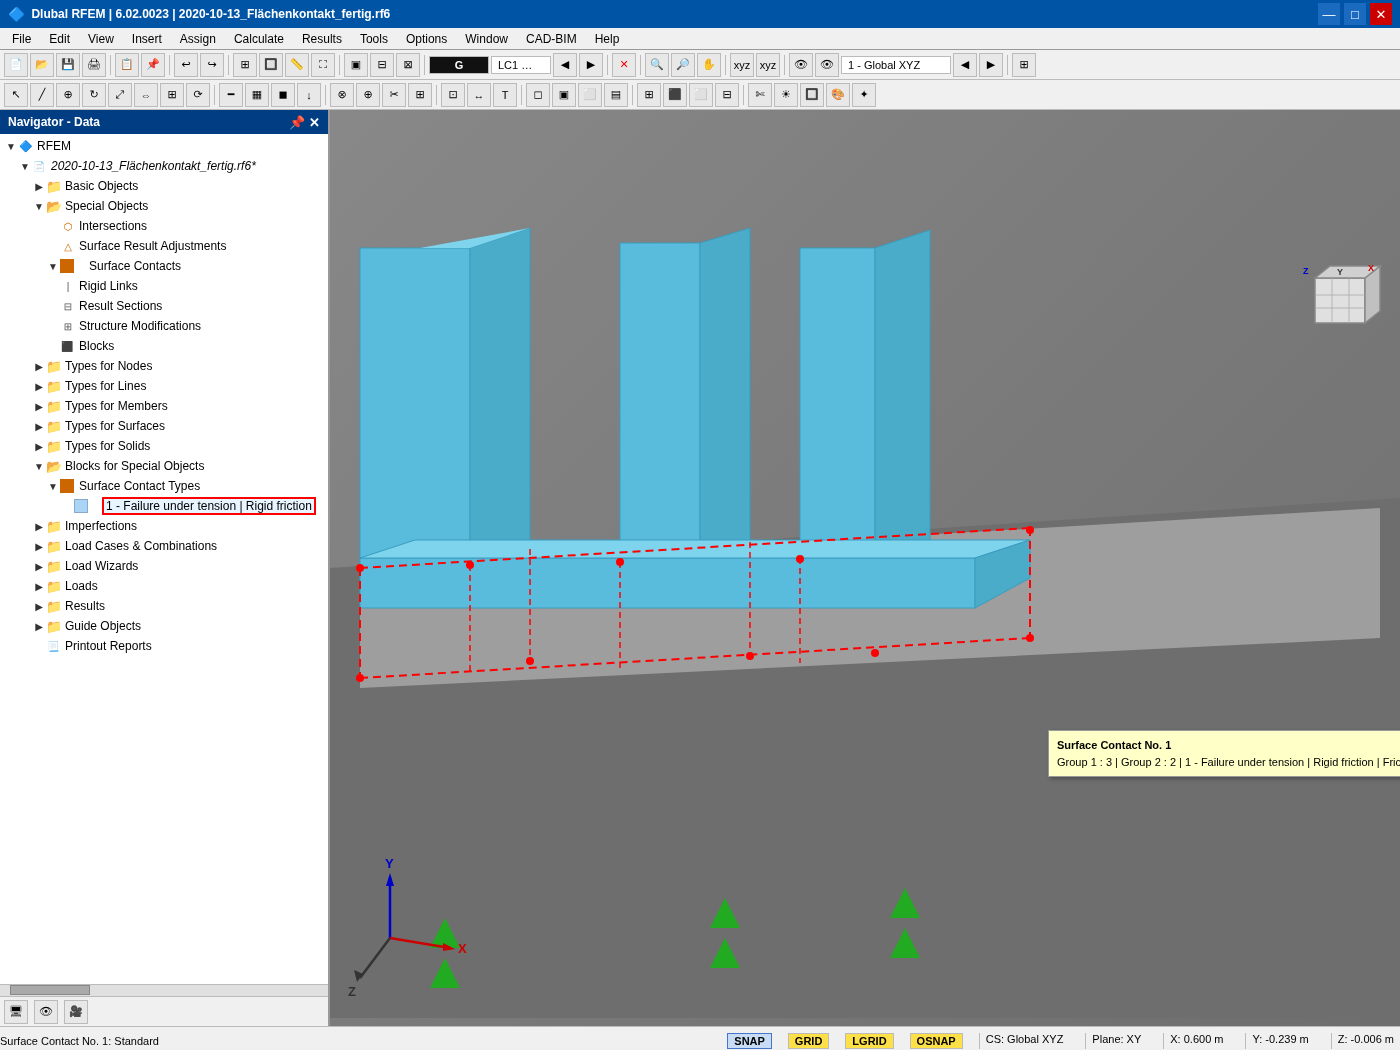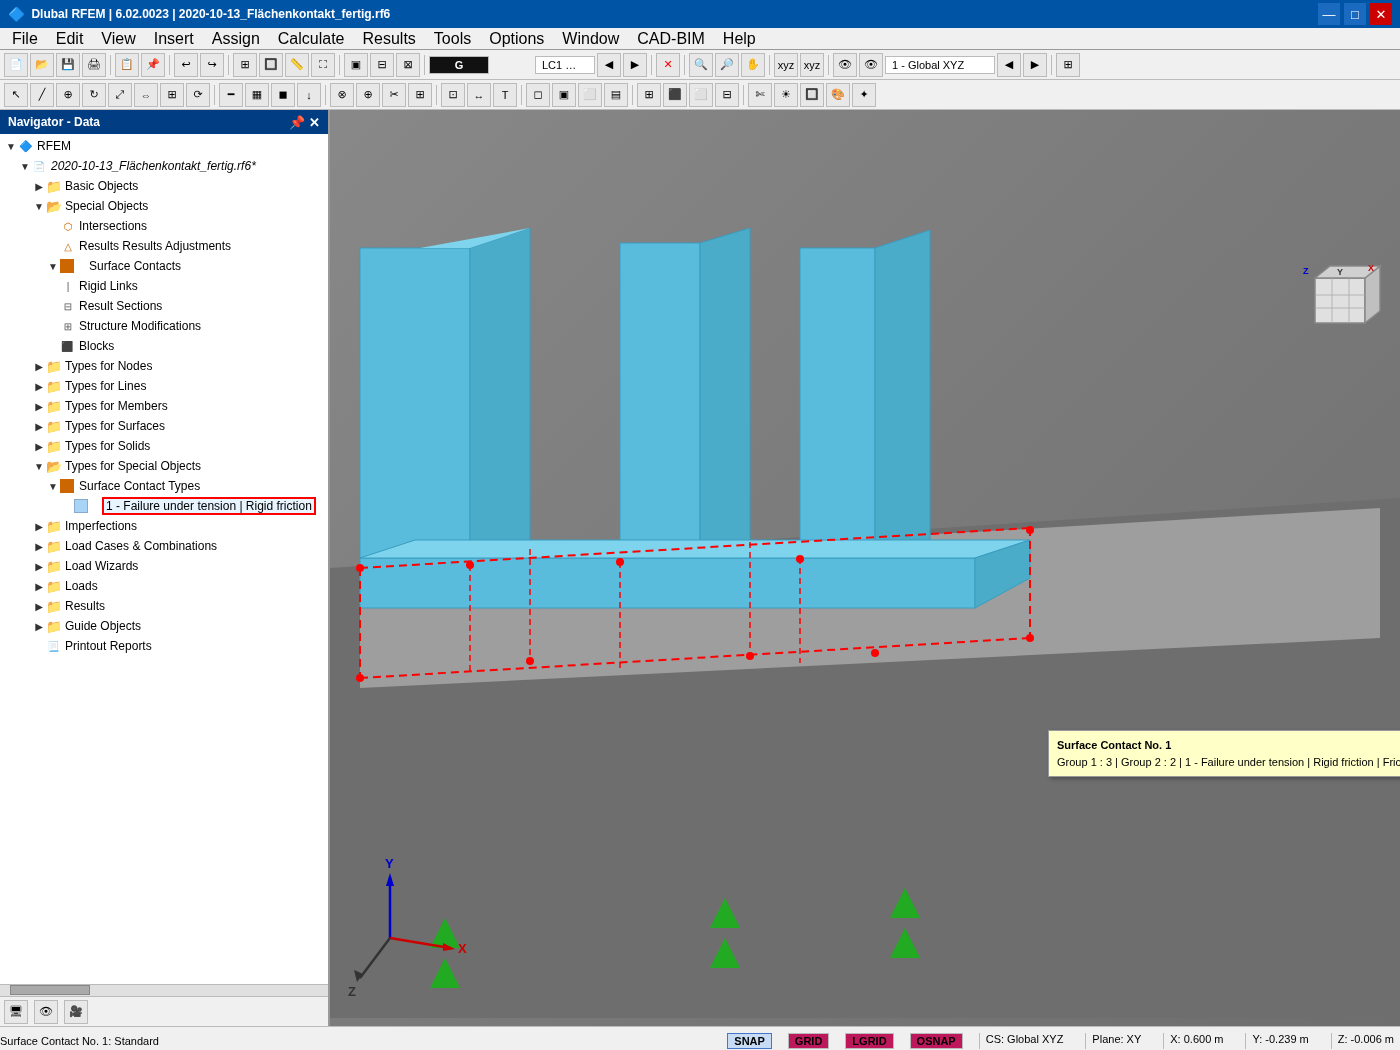--- a/index.html
+++ b/index.html
@@ -23,21 +23,21 @@
     
     .menu-bar {
       background: #f0f0f0;
       height: 22px;
       display: flex;
       align-items: center;
       padding: 0 4px;
       border-bottom: 1px solid #999;
       gap: 2px;
     }
-    .menu-item { padding: 2px 8px; cursor: pointer; font-size: 16px; }
+    .menu-item { padding: 2px 8px; cursor: pointer; font-size: 12px; }
 
     
     .toolbar {
       background: #f0f0f0;
       height: 30px;
       display: flex;
       align-items: center;
       padding: 0 4px;
       border-bottom: 1px solid #bbb;
       gap: 2px;
@@ -194,21 +194,21 @@
       align-items: center;
       padding: 0 0;
       gap: 16px;
       font-size: 11px;
     }
     .status-left { flex: 1; }
     .status-right { display: flex; gap: 16px; }
     .status-item { padding: 0 6px; border-left: 1px solid #bbb; }
     .snap-btn {
       padding: 1px 6px;
-      background: #be185d;
+      background: #fde047;
       border: 1px solid #bbb;
       font-size: 11px;
       font-weight: bold;
       cursor: pointer;
     }
     .snap-btn.active { background: #c8ddf5; border-color: #4477cc; }
   </style>
 </head>
 <body>
 
@@ -254,21 +254,21 @@
   <button class="tb-btn">⊞</button>
   <button class="tb-btn">🔲</button>
   <button class="tb-btn">📏</button>
   <button class="tb-btn">⛶</button>
   <div class="tb-sep"></div>
   <button class="tb-btn">▣</button>
   <button class="tb-btn">⊟</button>
   <button class="tb-btn">⊠</button>
   <div class="tb-sep"></div>
   <span class="tb-text" style="width:30px;text-align:center;background:#111;color:#fff;font-weight:bold;">G</span>
-  <span class="tb-text" style="width:55px;margin-left:44px;">LC1 …</span>
+  <span class="tb-text" style="width:55px;">LC1 …</span>
   <button class="tb-btn">◀</button>
   <button class="tb-btn">▶</button>
   <div class="tb-sep"></div>
   <button class="tb-btn" style="color:red;">✕</button>
   <div class="tb-sep"></div>
   <button class="tb-btn">🔍</button>
   <button class="tb-btn">🔎</button>
   <button class="tb-btn">✋</button>
   <div class="tb-sep"></div>
   <button class="tb-btn">xyz</button>
@@ -369,21 +369,21 @@
         <span class="tree-indent" style="width:46px;"></span>
         <span class="tree-arrow" style="visibility:hidden;">▶</span>
         <span class="tree-icon" style="color:#cc6600;">⬡</span>
         <span class="tree-label">Intersections</span>
       </div>
 
       <div class="tree-item">
         <span class="tree-indent" style="width:46px;"></span>
         <span class="tree-arrow" style="visibility:hidden;">▶</span>
         <span class="tree-icon" style="color:#cc6600;">△</span>
-        <span class="tree-label">Results Results Adjustments</span>
+        <span class="tree-label">Surface Result Adjustments</span>
       </div>
 
       <div class="tree-item">
         <span class="tree-indent" style="width:46px;"></span>
         <span class="tree-arrow">▼</span>
         <span class="tree-icon" style="background:#cc6600;width:14px;height:14px;display:inline-block;"></span>
         <span class="tree-label" style="margin-left:12px;">Surface Contacts</span>
       </div>
 
 
@@ -447,21 +447,21 @@
         <span class="tree-indent" style="width:32px;"></span>
         <span class="tree-arrow">▶</span>
         <span class="tree-icon icon-folder">📁</span>
         <span class="tree-label">Types for Solids</span>
       </div>
 
       <div class="tree-item">
         <span class="tree-indent" style="width:32px;"></span>
         <span class="tree-arrow">▼</span>
         <span class="tree-icon icon-folder-open">📂</span>
-        <span class="tree-label">Types for Special Objects</span>
+        <span class="tree-label">Blocks for Special Objects</span>
       </div>
 
       <div class="tree-item">
         <span class="tree-indent" style="width:46px;"></span>
         <span class="tree-arrow">▼</span>
         <span class="tree-icon" style="background:#cc6600;width:14px;height:14px;display:inline-block;"></span>
         <span class="tree-label" style="margin-left:2px;">Surface Contact Types</span>
       </div>
 
       <div class="tree-item">

